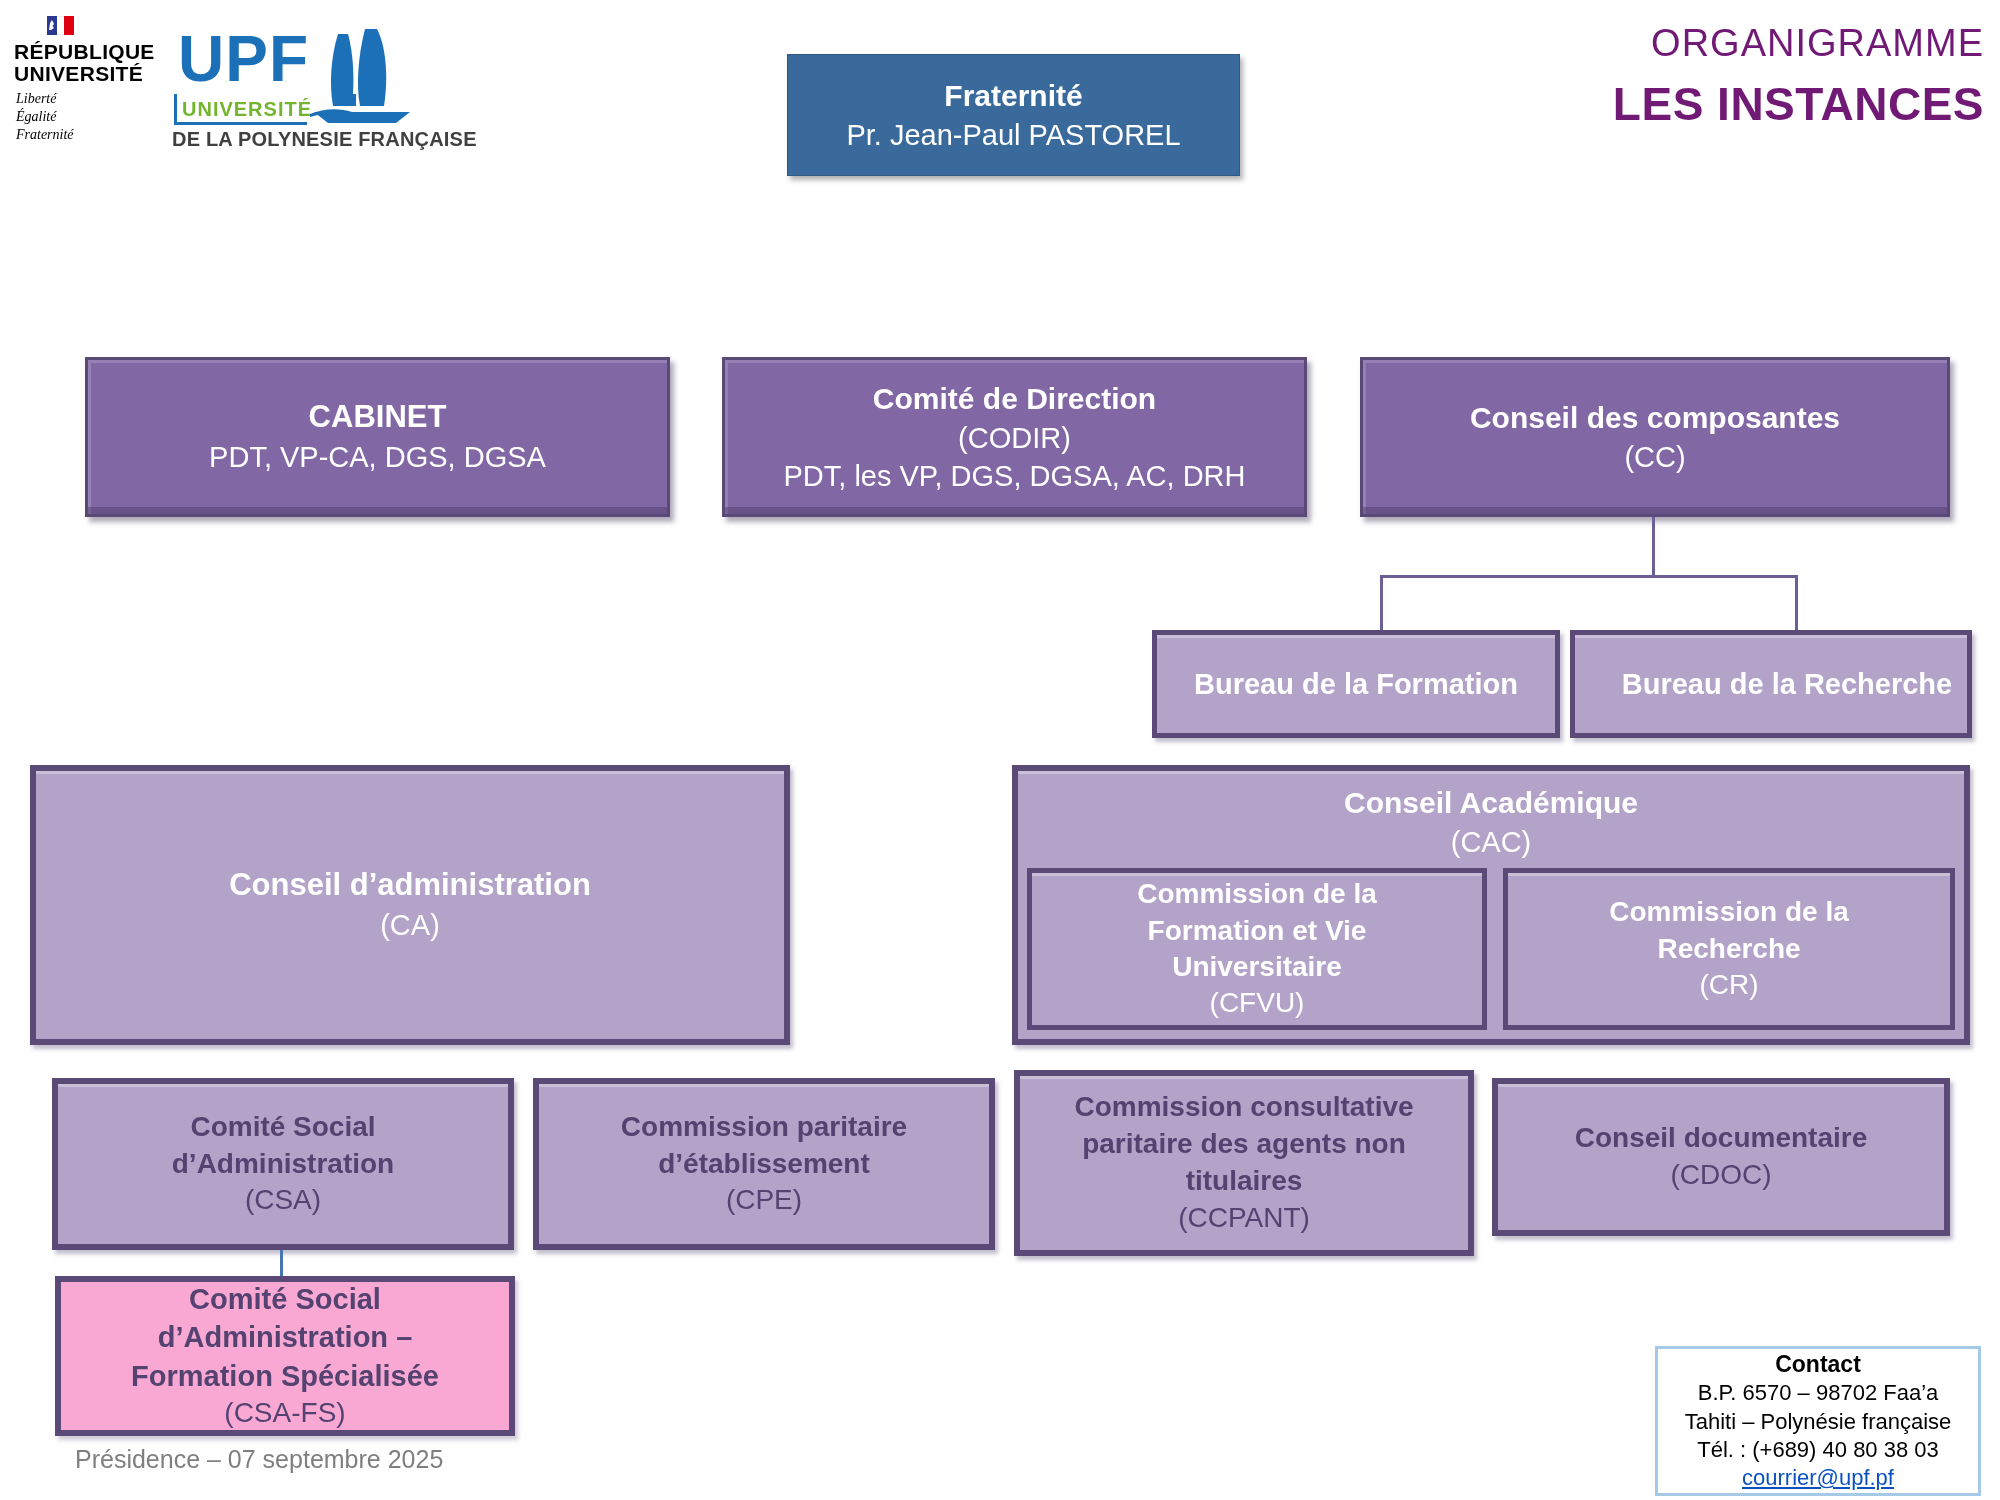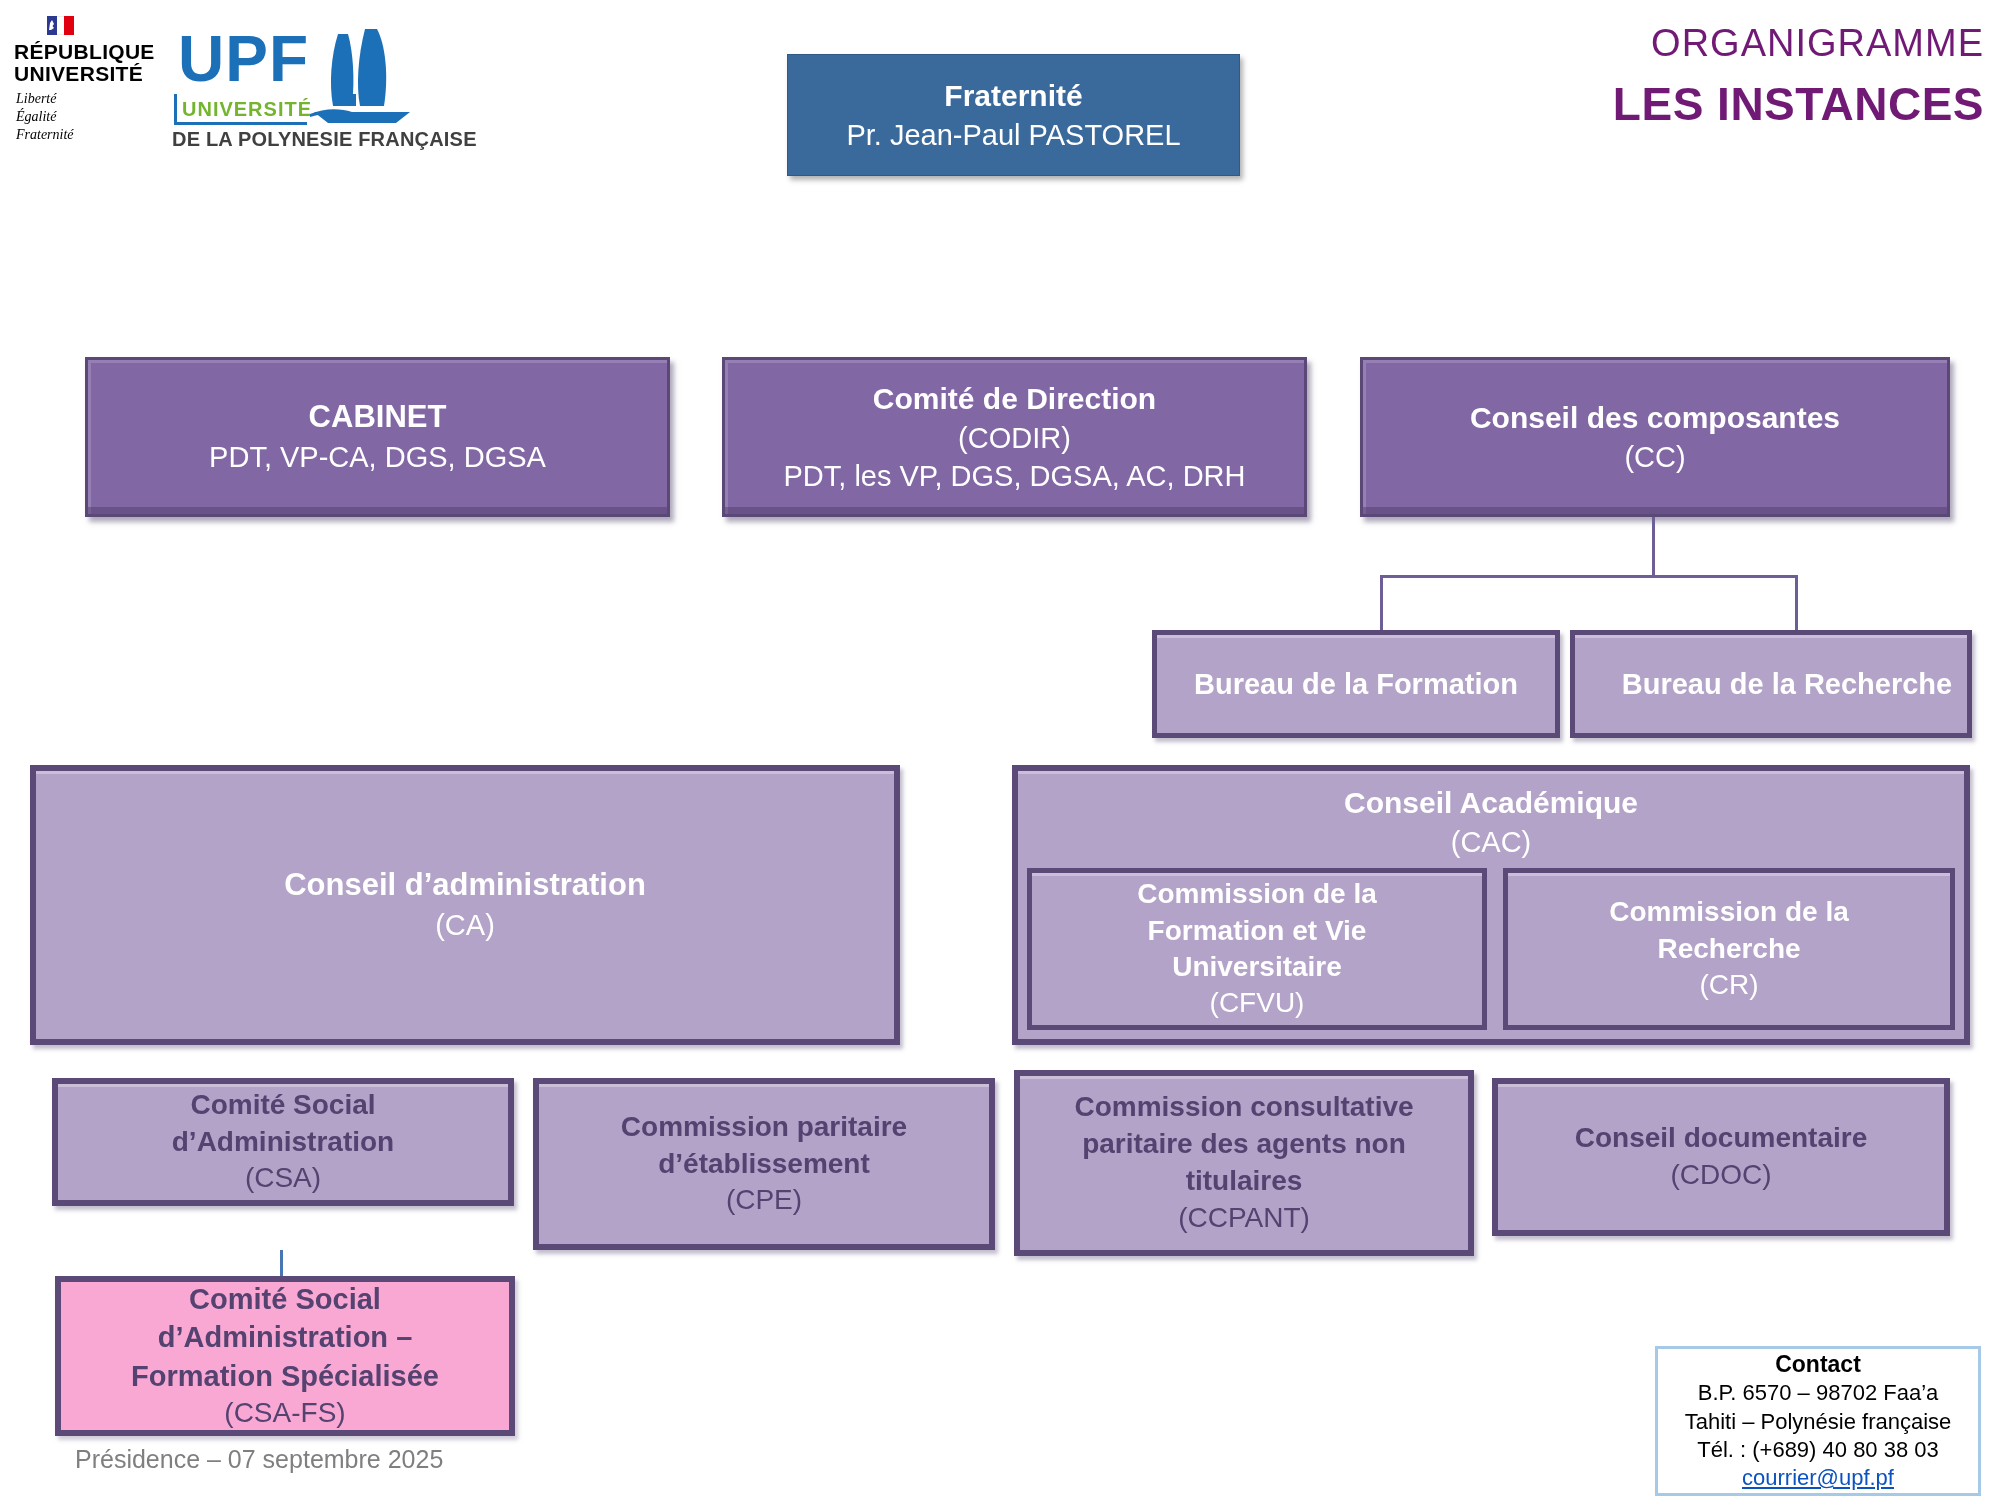--- a/index.html
+++ b/index.html
@@ -154,40 +154,40 @@
   <div class="conn" style="left:1380px;top:575px;width:3px;height:57px;"></div>
   <div class="conn" style="left:1795px;top:575px;width:3px;height:57px;"></div>
 
   <div class="box light" style="left:1152px;top:630px;width:408px;height:108px;border-width:5px;">
     <div style="font-size:29px;font-weight:700;">Bureau de la Formation</div>
   </div>
   <div class="box light" style="left:1570px;top:630px;width:402px;height:108px;border-width:5px;padding-left:32px;">
     <div style="font-size:29px;font-weight:700;">Bureau de la Recherche</div>
   </div>
 
-  <div class="box light" style="left:30px;top:765px;width:870px;height:280px;">
+  <div class="box light" style="left:30px;top:765px;width:760px;height:280px;">
     <div class="t1">Conseil d’administration</div>
     <div class="t2">(CA)</div>
   </div>
 
   <div class="box light cac-box" style="left:1012px;top:765px;width:958px;height:280px;">
     <div class="cac-title t1s">Conseil Académique</div>
     <div class="t2">(CAC)</div>
 
     <div class="inner-box" style="left:9px;top:97px;width:460px;height:162px;">
       <div class="t3 maxw300">Commission de la Formation et Vie Universitaire</div>
       <div class="t2s">(CFVU)</div>
     </div>
     <div class="inner-box" style="left:485px;top:97px;width:452px;height:162px;">
       <div class="t3 maxw300">Commission de la Recherche</div>
       <div class="t2s">(CR)</div>
     </div>
   </div>
 
-  <div class="box light darktext" style="left:52px;top:1078px;width:462px;height:128px;">
+  <div class="box light darktext" style="left:52px;top:1078px;width:462px;height:172px;">
     <div class="t3 maxw250">Comité Social d’Administration</div>
     <div class="t2s">(CSA)</div>
   </div>
 
   <div class="box light darktext" style="left:533px;top:1078px;width:462px;height:172px;">
     <div class="t3 maxw300">Commission paritaire d’établissement</div>
     <div class="t2s">(CPE)</div>
   </div>
 
   <div class="box light darktext" style="left:1014px;top:1070px;width:460px;height:186px;">

